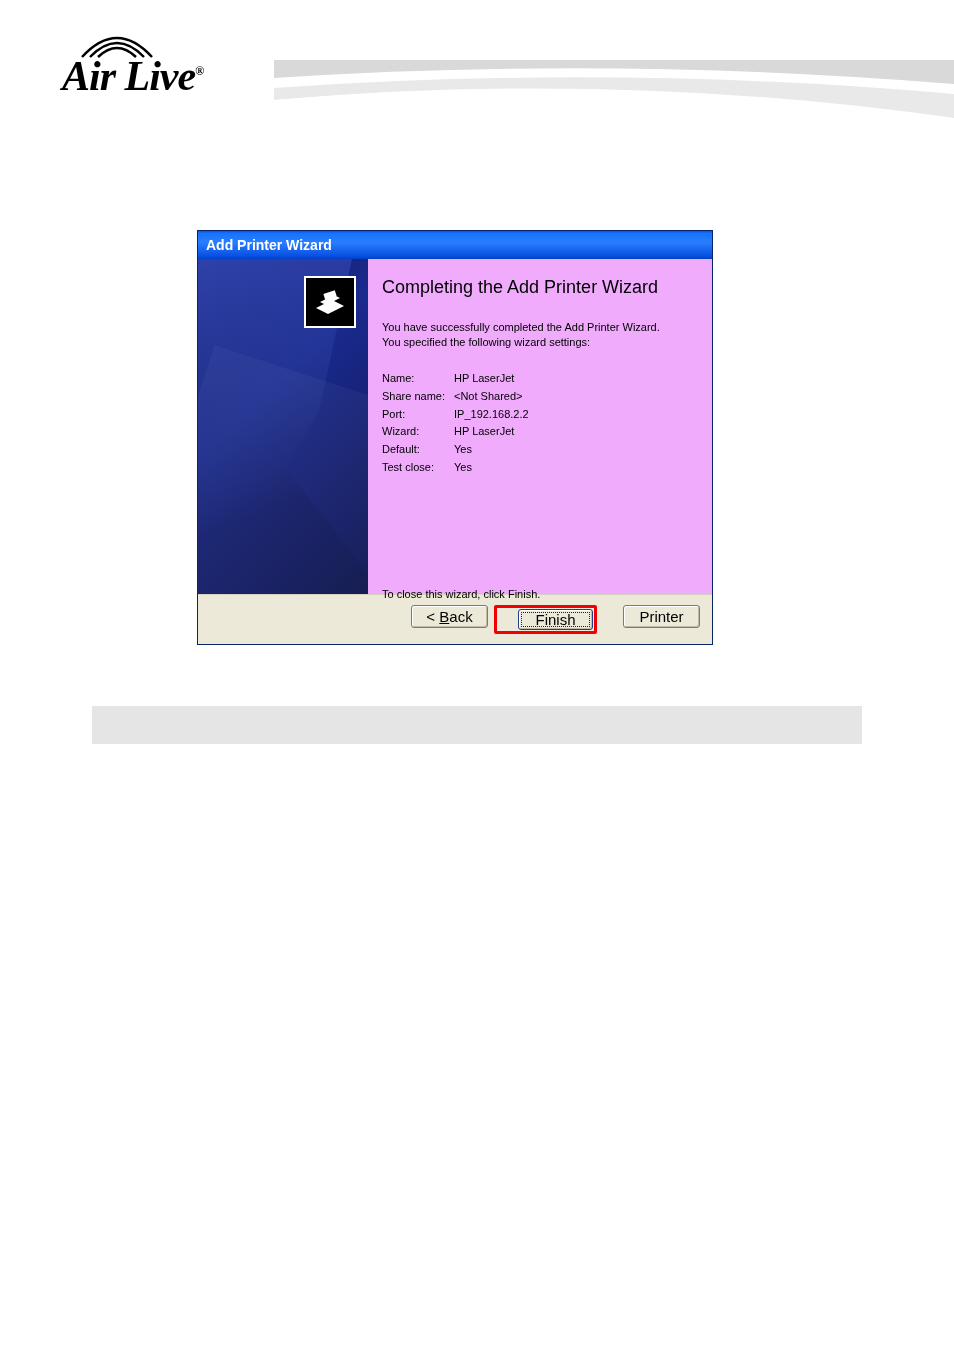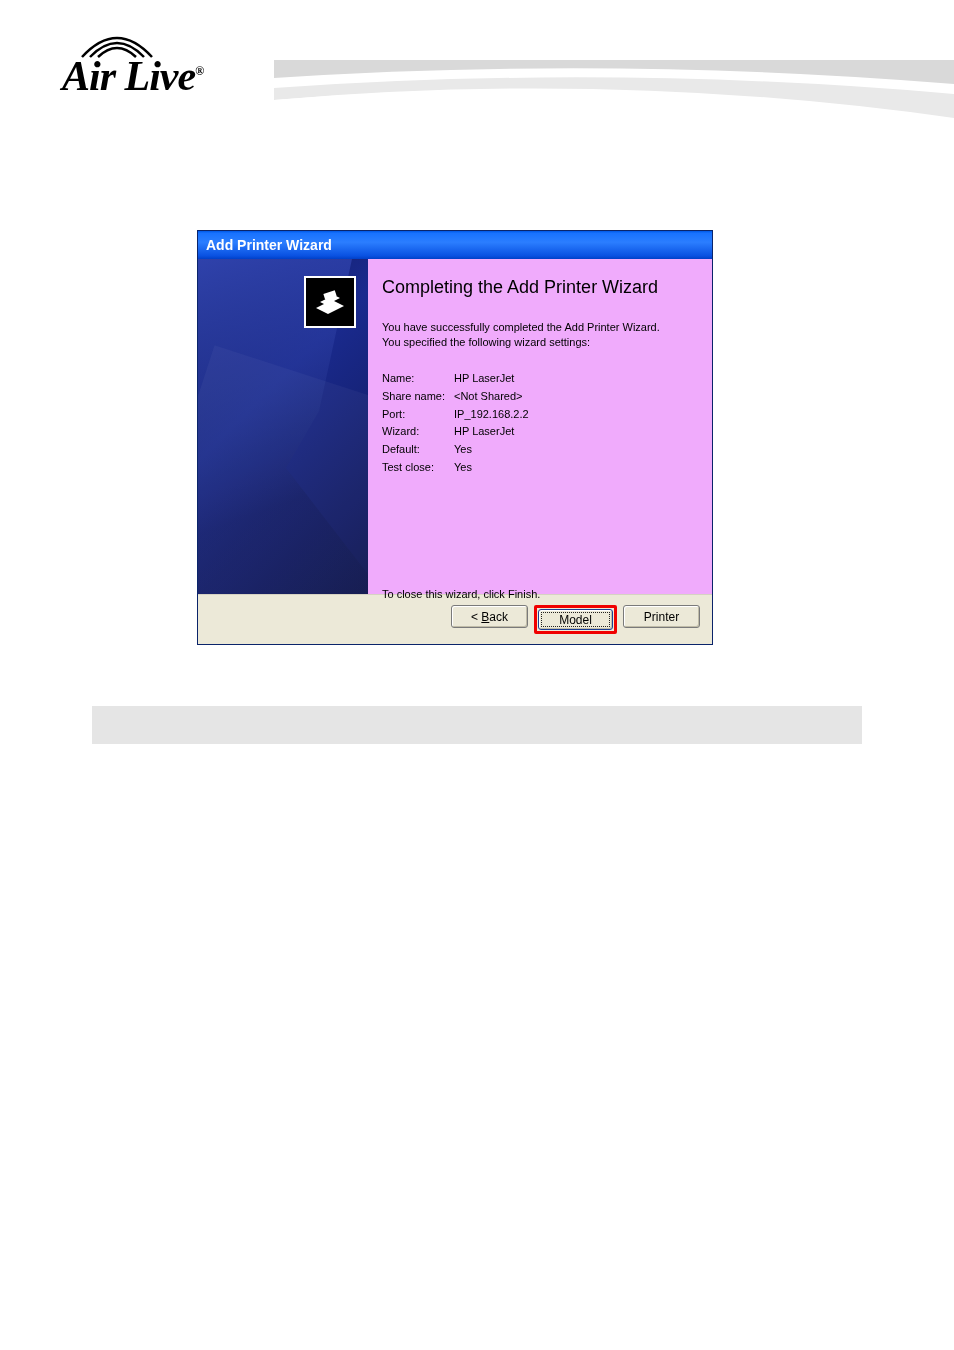--- a/index.html
+++ b/index.html
@@ -159,27 +159,28 @@
       background: #ece9d8;
       border-top: 1px solid #d6d2c2;
       padding: 10px 12px;
       display: flex;
       justify-content: flex-end;
       gap: 6px;
     }
     .btn {
       width: 77px;
       height: 23px;
-      font-size: 12px;
+      font-size: 15px;
       font-family: Tahoma, Arial, sans-serif;
       background: #ece9d8;
       border: 1px solid #7a7a7a;
       border-radius: 3px;
       box-shadow: inset 1px 1px 0 #fff, inset -1px -1px 0 #c0bca8;
       cursor: pointer;
+      margin-left: 20px;
     }
     .finish-highlight {
       border: 3px solid #f00000;
       padding: 1px;
       border-radius: 2px;
     }
     .finish-highlight .btn {
       width: 75px;
       height: 21px;
       border: 1px solid #1c3f94;
@@ -276,19 +277,19 @@
       </tbody>
         </table>
 
       <div class="close-instruction">To close this wizard, click Finish.</div>
     </div>
   </div>
 
   <div class="button-row">
     <button class="btn">&lt; <u>B</u>ack</button>
     <span class="finish-highlight">
-      <button class="btn">Model</button>
+      <button class="btn">Finish</button>
     </span>
     <button class="btn">Printer</button>
   </div>
 </div>
 
 <div class="footer-band"></div>
 
 </body></html>

